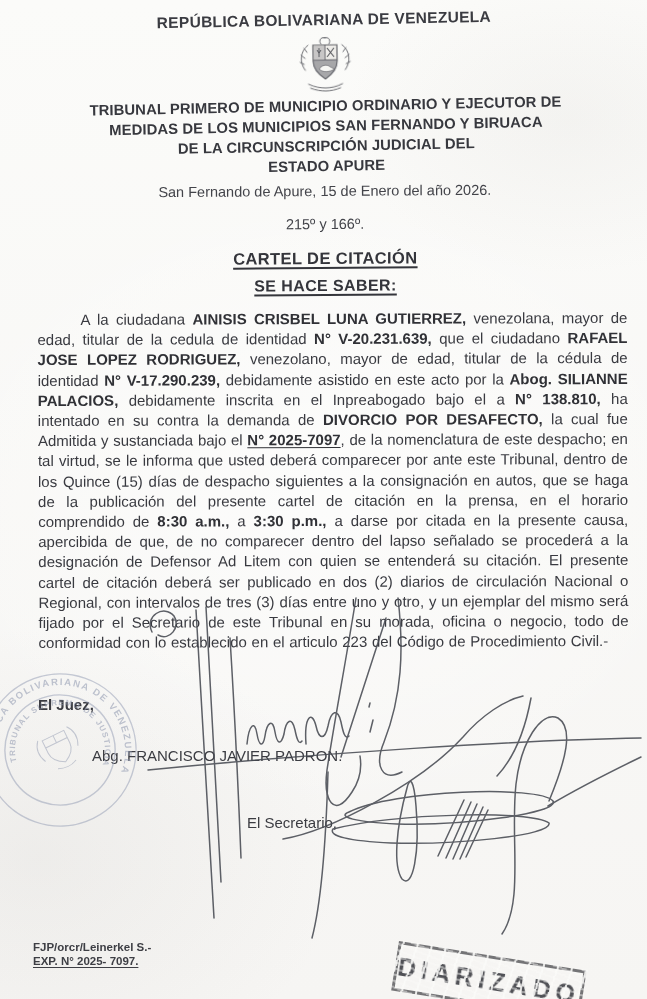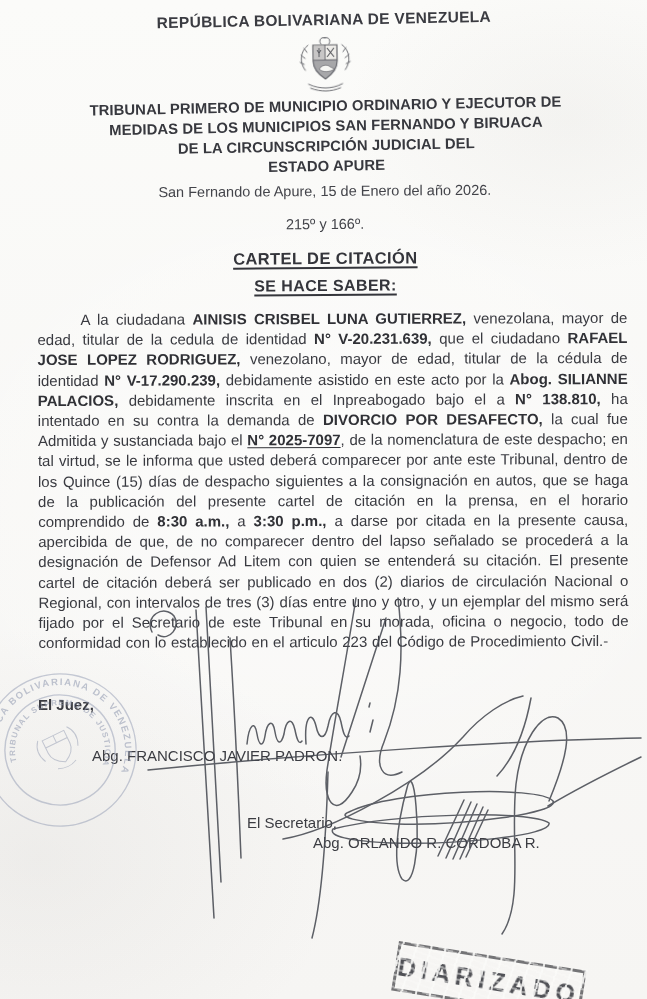--- a/index.html
+++ b/index.html
@@ -104,22 +104,25 @@
       <div class="anniv center">215º y 166º.</div>
       <div class="doc-title center">CARTEL DE CITACIÓN</div>
       <div class="doc-subtitle center">SE HACE SABER:</div>
     </div>
 
     <div class="body-par"><span>A la ciudadana </span><span class="b">AINISIS CRISBEL LUNA GUTIERREZ,</span><span> venezolana, mayor de edad, titular de la cedula de identidad </span><span class="b">N° V-20.231.639,</span><span> que el ciudadano </span><span class="b">RAFAEL JOSE LOPEZ RODRIGUEZ,</span><span> venezolano, mayor de edad, titular de la cédula de identidad </span><span class="b">N° V-17.290.239,</span><span> debidamente asistido en este acto por la </span><span class="b">Abog. SILIANNE PALACIOS,</span><span> debidamente inscrita en el Inpreabogado bajo el a </span><span class="b">N° 138.810,</span><span> ha intentado en su contra la demanda de </span><span class="b">DIVORCIO POR DESAFECTO,</span><span> la cual fue Admitida y sustanciada bajo el </span><span class="bu">N° 2025-7097</span><span>, de la nomenclatura de este despacho; en tal virtud, se le informa que usted deberá comparecer por ante este Tribunal, dentro de los Quince (15) días de despacho siguientes a la consignación en autos, que se haga de la publicación del presente cartel de citación en la prensa, en el horario comprendido de </span><span class="b">8:30 a.m.,</span><span> a </span><span class="b">3:30 p.m.,</span><span> a darse por citada en la presente causa, apercibida de que, de no comparecer dentro del lapso señalado se procederá a la designación de Defensor Ad Litem con quien se entenderá su citación. El presente cartel de citación deberá ser publicado en dos (2) diarios de circulación Nacional o Regional, con intervalos de tres (3) días entre uno y otro, y un ejemplar del mismo será fijado por el Secretario de este Tribunal en su morada, oficina o negocio, todo de conformidad con lo establecido en el articulo 223 del Código de Procedimiento Civil.-</span></div>
 
     <div class="sig-label judge-label">El Juez,</div>
     <div class="sig-name judge-name">Abg. FRANCISCO JAVIER PADRON.</div>
     <div class="sig-label secretary-label">El Secretario,</div>
-    <div class="sig-name secretary-name">Abg. ORLANDO R. CORDOBA R.</div>
 
+    <div class="footer">
+      <div>FJP/orcr/Leinerkel S.-</div>
+      <div class="exp">EXP. N° 2025- 7097.</div>
+    </div>
 
     <svg class="seal" viewBox="0 0 200 200">
       <g transform="rotate(-26 100 100)" fill="none" stroke="#9aa2b8" stroke-width="1.4">
         <circle cx="100" cy="100" r="76"></circle>
         <circle cx="100" cy="100" r="55"></circle>
         <defs>
           <path id="sealOuterArc" d="M100,100 m-65,0 a65,65 0 1,1 130,0 a65,65 0 1,1 -130,0"></path>
           <path id="sealInnerArc" d="M100,100 m-45,0 a45,45 0 1,1 90,0 a45,45 0 1,1 -90,0"></path>
         </defs>
         <text font-size="9.5" letter-spacing="1.6" fill="#8d96ae" stroke="none" font-family="Liberation Sans, sans-serif" font-weight="700">

